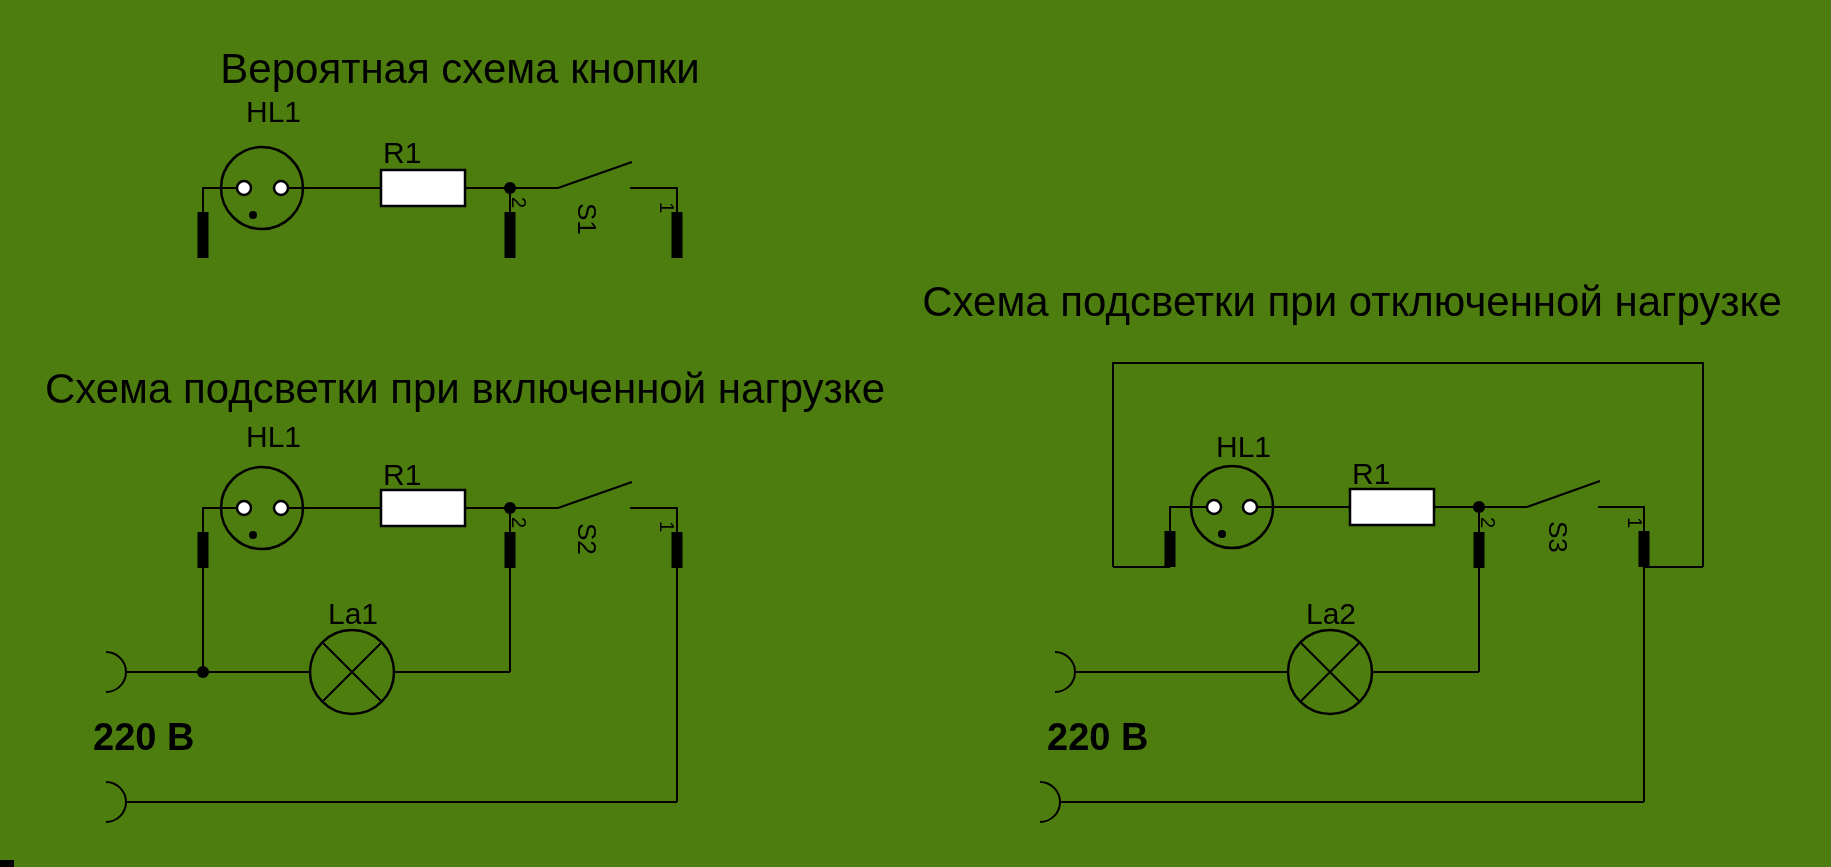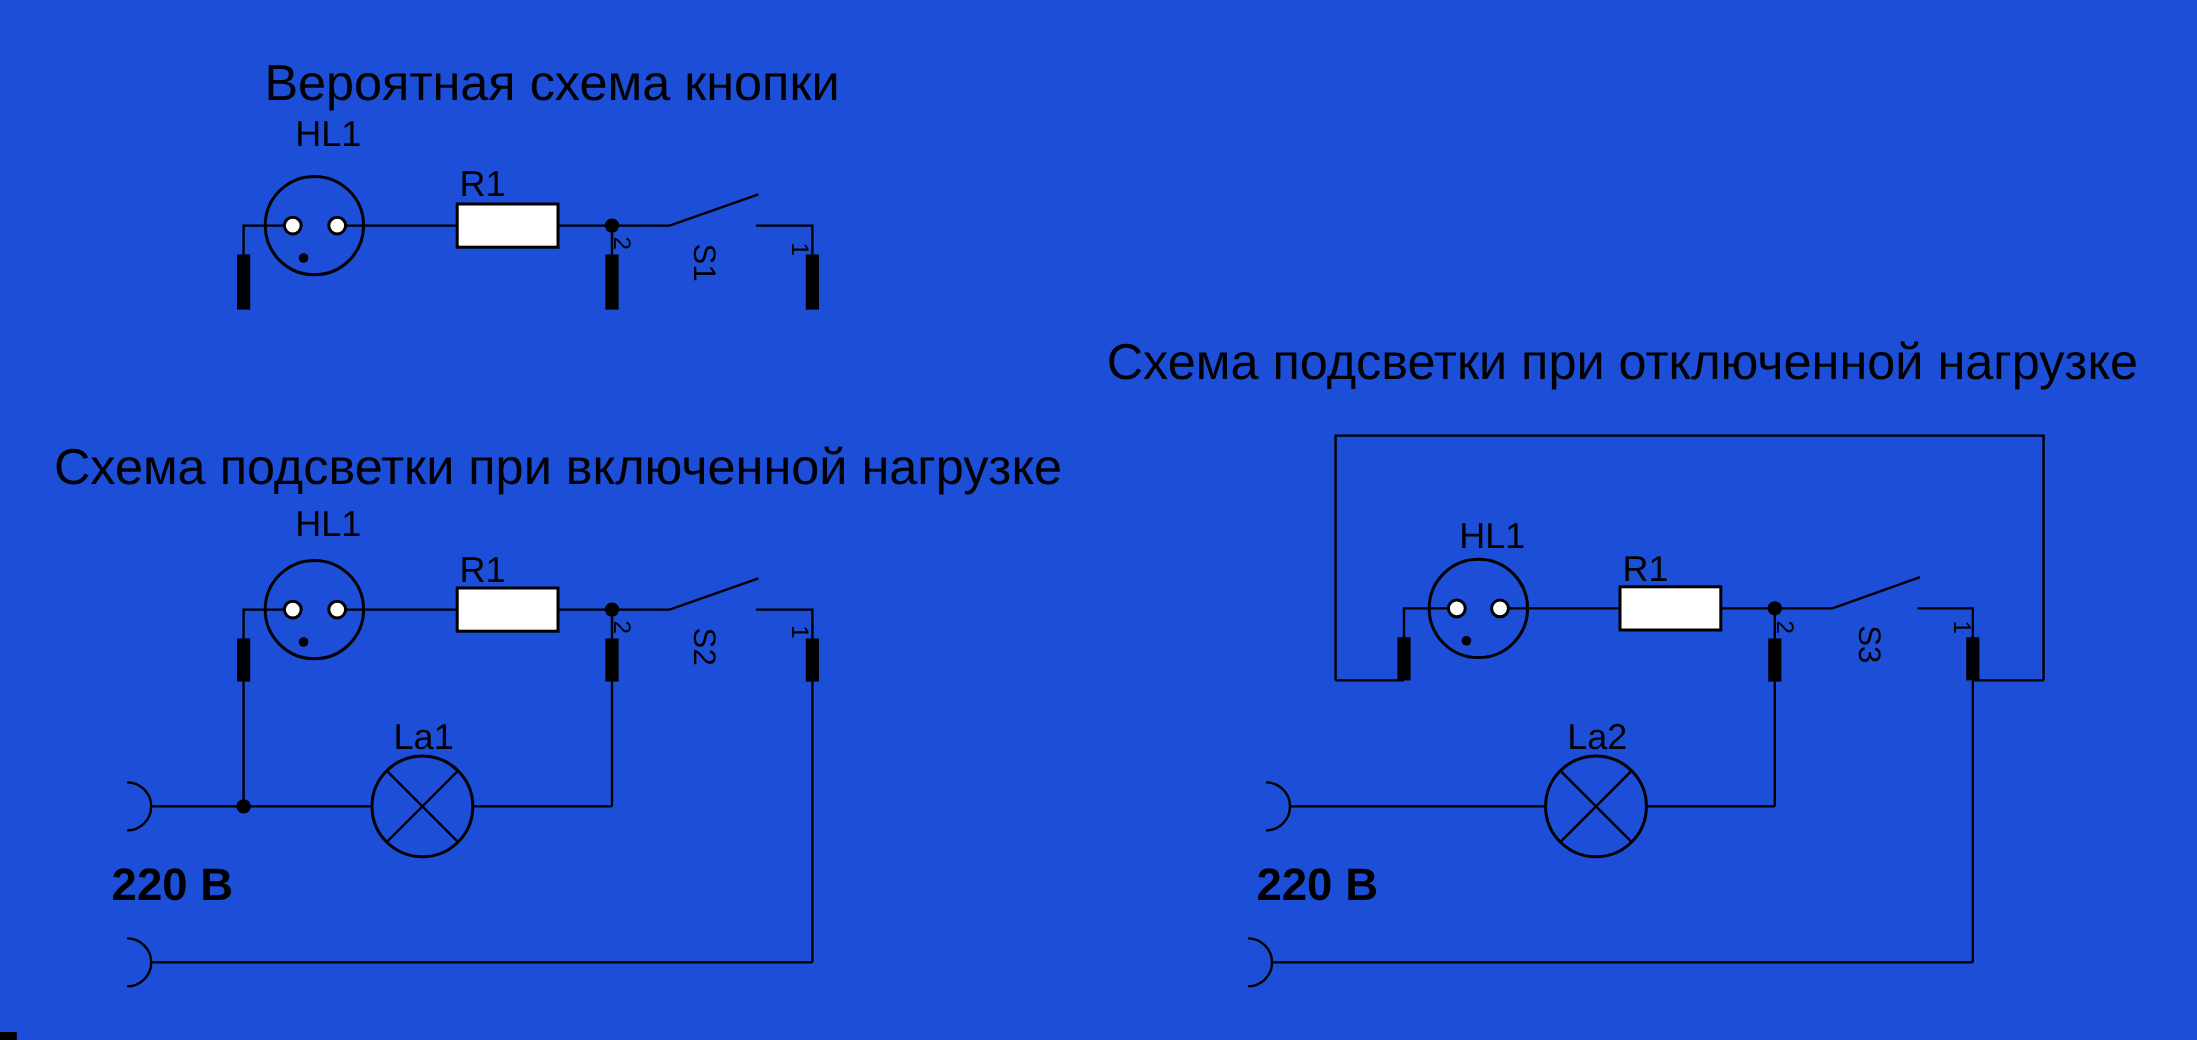--- a/index.html
+++ b/index.html
@@ -1,16 +1,16 @@
 <!DOCTYPE html>
 <html><head>
 <meta charset="utf-8">
 <style>
   html,body{margin:0;padding:0;background:#ffffff;}
-  .stage{position:relative;width:1831px;height:867px;background:#1d4ed8;overflow:hidden;}
+  .stage{position:relative;width:1831px;height:867px;background:#4d7c0f;overflow:hidden;}
   svg{display:block;font-family:"Liberation Sans", sans-serif;}
   .w{stroke:#000;stroke-width:2;fill:none;}
   .b{fill:#000;stroke:none;}
   .sym{stroke:#000;stroke-width:2.5;fill:none;}
   .ef{stroke:#000;stroke-width:2.5;fill:#fff;}
   .box{stroke:#000;stroke-width:2.5;fill:#fff;}
   text{fill:#000;}
   .t-title{font-size:42px;text-anchor:middle;}
   .t-label{font-size:30px;}
   .t-pin{font-size:20px;}

